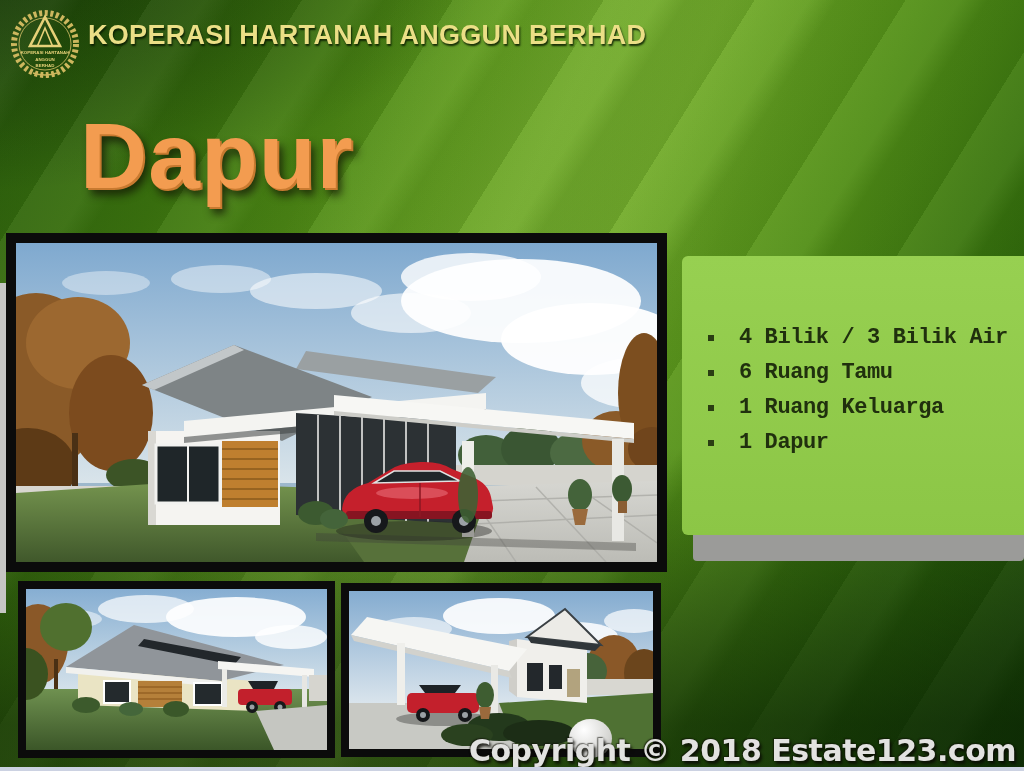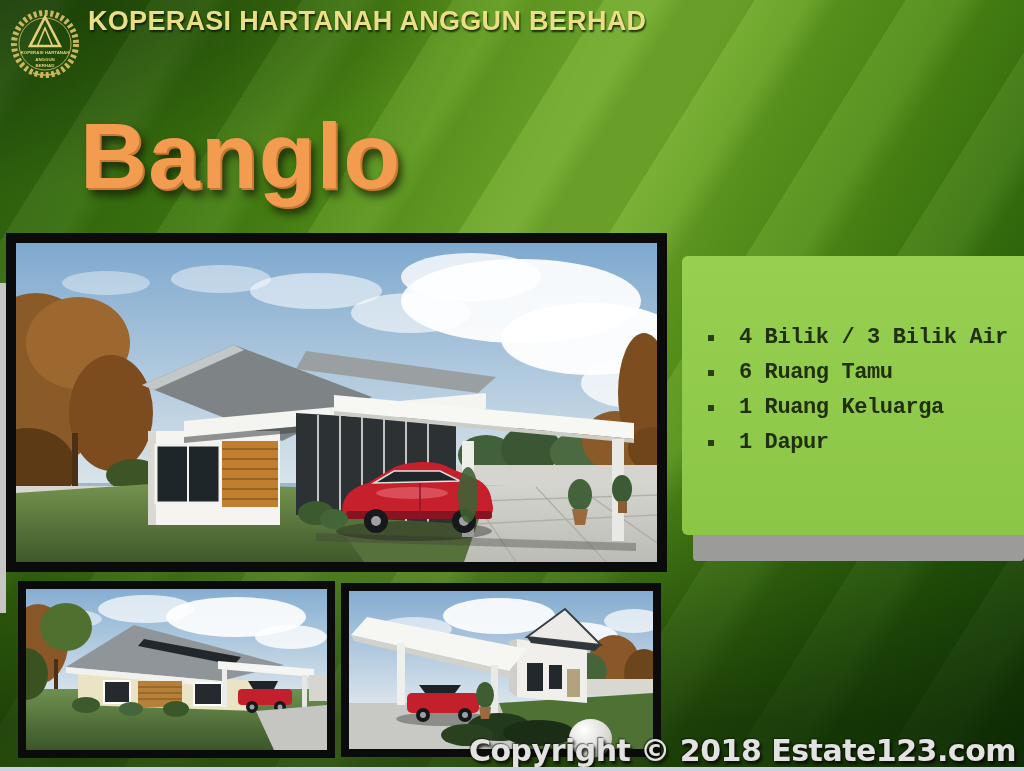--- a/index.html
+++ b/index.html
@@ -11,21 +11,21 @@
   .bg-topdark{position:absolute;inset:0;
     background:radial-gradient(ellipse 760px 340px at -4% -6%,rgba(8,30,2,.62),rgba(8,30,2,0) 70%);}
   .bg-sheen{position:absolute;inset:0;
     background:linear-gradient(116deg,rgba(0,0,0,0) 28%,rgba(198,235,122,.14) 44%,rgba(0,0,0,0) 60%);}
   .bg-folds{position:absolute;inset:0;opacity:.85;
     background:repeating-linear-gradient(122deg,rgba(255,255,255,.05) 0 46px,rgba(10,40,5,.12) 70px 128px);}
   .bg-botdark{position:absolute;inset:0;
     background:linear-gradient(180deg,rgba(0,0,0,0) 58%,rgba(4,24,2,.58) 94%);}
   
   .logo{position:absolute;left:8px;top:5px;width:74px;height:76px;z-index:4;}
-  .company{position:absolute;left:88px;top:6px;z-index:4;font-size:27px;font-weight:bold;
+  .company{position:absolute;left:88px;top:20px;z-index:4;font-size:27px;font-weight:bold;
     color:#ebdf86;letter-spacing:.3px;text-shadow:1px 2px 2px rgba(8,25,0,.85);white-space:nowrap;}
   .title{position:absolute;left:80px;top:108px;z-index:4;font-size:93px;font-weight:bold;
     color:#f39c50;letter-spacing:1px;line-height:1.05;
     text-shadow:2px 2px 0 #c87a30,5px 7px 8px rgba(20,25,5,.8);}
   
   .photo{position:absolute;border:10px solid #0b0b0b;box-sizing:border-box;background:#9db8cc;z-index:2;}
   .photo svg{display:block;width:100%;height:100%;}
   .photo-main{left:6px;top:233px;width:661px;height:339px;}
   .photo-s1{left:18px;top:581px;width:317px;height:177px;border-width:8px;}
   .photo-s2{left:341px;top:583px;width:320px;height:174px;border-width:8px;}
@@ -63,21 +63,21 @@
     <circle cx="37" cy="39" r="26" fill="none" stroke="#d9c36a" stroke-width="1" opacity=".8"></circle>
     <path d="M37,12 L52,41 L22,41 Z" fill="none" stroke="#e6d178" stroke-width="2.6"></path>
     <path d="M37,23 L44.5,41 L29.5,41 Z" fill="none" stroke="#e6d178" stroke-width="1.6"></path>
     <text x="37" y="49" text-anchor="middle" font-size="4.4" font-weight="bold" fill="#e6d178">KOPERASI HARTANAH</text>
     <text x="37" y="55.5" text-anchor="middle" font-size="4.4" font-weight="bold" fill="#e6d178">ANGGUN</text>
     <text x="37" y="62" text-anchor="middle" font-size="4.4" font-weight="bold" fill="#e6d178">BERHAD</text>
     <path d="M25,68 Q37,72 49,68" fill="none" stroke="#cdb75e" stroke-width="1.6"></path>
   </svg>
   <div class="company">KOPERASI HARTANAH ANGGUN BERHAD</div>
 
-  <div class="title">Banglo</div>
+  <div class="title">Dapur</div>
 
   <div class="photo photo-main">
     <svg viewBox="0 0 641 319" preserveAspectRatio="none">
       <defs>
         <linearGradient id="skyM" x1="0" y1="0" x2="0" y2="1">
           <stop offset="0" stop-color="#7fa9cf"></stop>
             <stop offset="1" stop-color="#d9e4ea"></stop>
         </linearGradient>
         <linearGradient id="lawnM" x1="0" y1="0" x2="0" y2="1">
           <stop offset="0" stop-color="#74934e"></stop>

